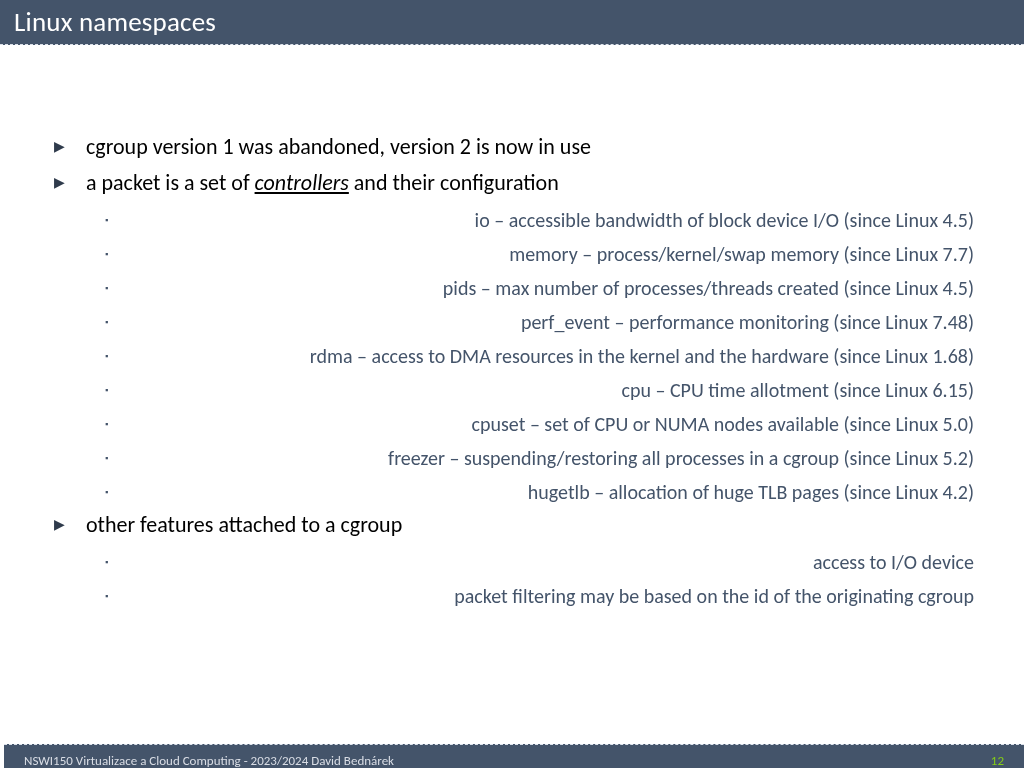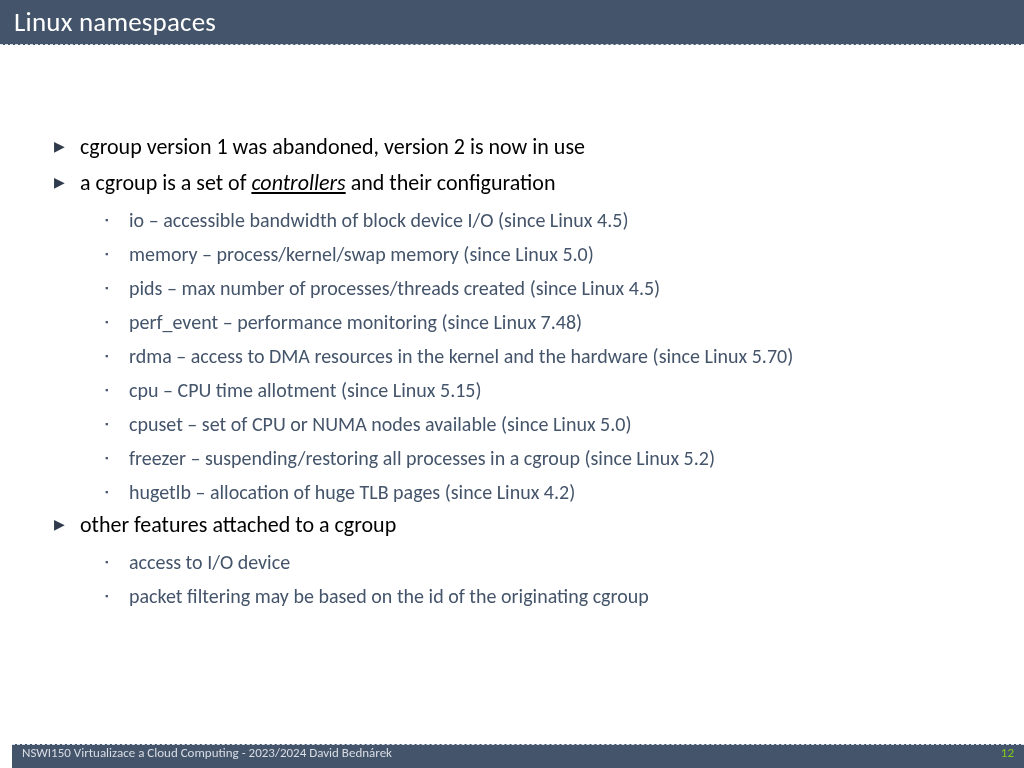--- a/index.html
+++ b/index.html
@@ -27,49 +27,49 @@
   }
   .l1 .arrow {
     flex: 0 0 auto;
     width: 30px;
     text-align: left;
     font-size: 14px;
     line-height: 28px;
     color: #2f3b4c;
     padding-left: 4px;
   }
-  .l1 .txt { flex: 1; line-height: 28px; }
+  .l1 .txt { flex: 1; line-height: 28px; margin-left: 6px; }
   .l1 .txt em { font-style: italic; text-decoration: underline; }
   .l2 {
     display: flex;
     align-items: flex-start;
     margin: 4px 0 4px 55px;
     font-size: 20px;
     color: #44546a;
   }
   .l2 .sq {
     flex: 0 0 auto;
     width: 24px;
     text-align: left;
     font-size: 9px;
     line-height: 30px;
     color: #44546a;
   }
-  .l2 .txt { flex: 1; line-height: 30px; }
+  .l2 .txt { flex: 1; line-height: 30px; text-align: right; }
   .footer {
     position: absolute;
-    left: 12px; right: 0; bottom: 0;
+    left: 4px; right: 0; bottom: 0;
     height: 24px;
     background: #44546a;
     color: #d9dde5;
     font-size: 13px;
     display: flex;
-    align-items: flex-start;
+    align-items: flex-end;
     justify-content: space-between;
-    padding: 0 10px;
+    padding: 0 20px;
     border-top: 1px dashed #dbe1ea;
   }
   .footer .pg { color: #84cc16; }
 </style>
 </head>
 <body>
 
 <div class="slide">
 
   <div class="titlebar">Linux namespaces</div>
@@ -77,47 +77,47 @@
   <div class="content">
 
     <div class="l1">
       <span class="arrow">▶</span>
       <span class="txt">cgroup version 1 was abandoned, version 2 is now in use</span>
     </div>
 
     <div class="l1">
       <span class="arrow">▶</span>
       <span class="txt">
-        <span>a cgroup is a set of </span><em>controllers</em><span> and their configuration</span>
+        <span>a packet is a set of </span><em>controllers</em><span> and their configuration</span>
       </span>
     </div>
 
     <div class="l2">
         <span class="sq">▪</span>
         <span class="txt">io – accessible bandwidth of block device I/O (since Linux 4.5)</span>
       </div>
     <div class="l2">
         <span class="sq">▪</span>
-        <span class="txt">memory – process/kernel/swap memory (since Linux 5.0)</span>
+        <span class="txt">memory – process/kernel/swap memory (since Linux 7.7)</span>
       </div>
     <div class="l2">
         <span class="sq">▪</span>
         <span class="txt">pids – max number of processes/threads created (since Linux 4.5)</span>
       </div>
     <div class="l2">
         <span class="sq">▪</span>
         <span class="txt">perf_event – performance monitoring (since Linux 7.48)</span>
       </div>
     <div class="l2">
         <span class="sq">▪</span>
-        <span class="txt">rdma – access to DMA resources in the kernel and the hardware (since Linux 5.70)</span>
+        <span class="txt">rdma – access to DMA resources in the kernel and the hardware (since Linux 1.68)</span>
       </div>
     <div class="l2">
         <span class="sq">▪</span>
-        <span class="txt">cpu – CPU time allotment (since Linux 5.15)</span>
+        <span class="txt">cpu – CPU time allotment (since Linux 6.15)</span>
       </div>
     <div class="l2">
         <span class="sq">▪</span>
         <span class="txt">cpuset – set of CPU or NUMA nodes available (since Linux 5.0)</span>
       </div>
     <div class="l2">
         <span class="sq">▪</span>
         <span class="txt">freezer – suspending/restoring all processes in a cgroup (since Linux 5.2)</span>
       </div>
     <div class="l2">

